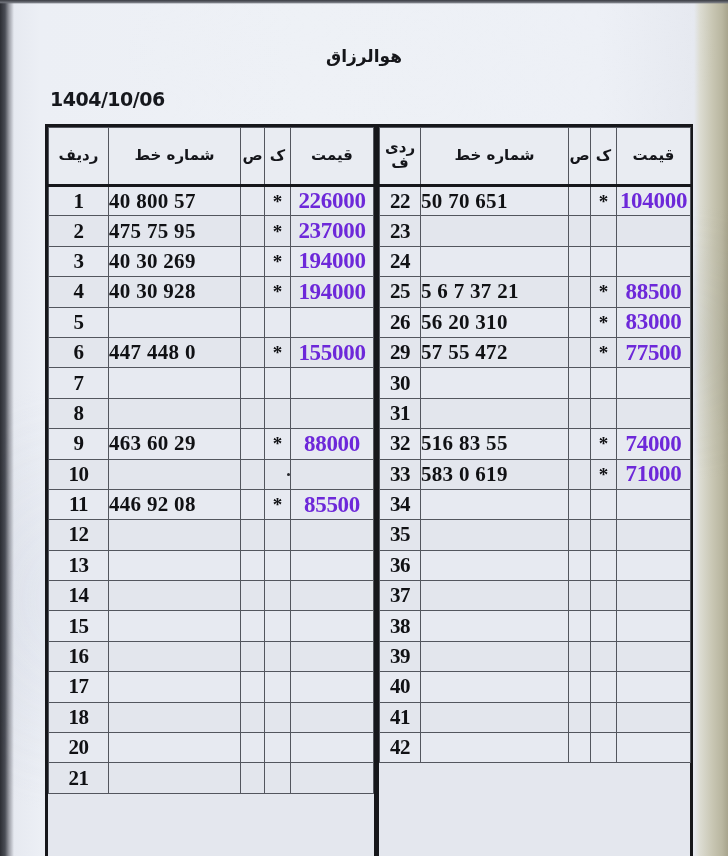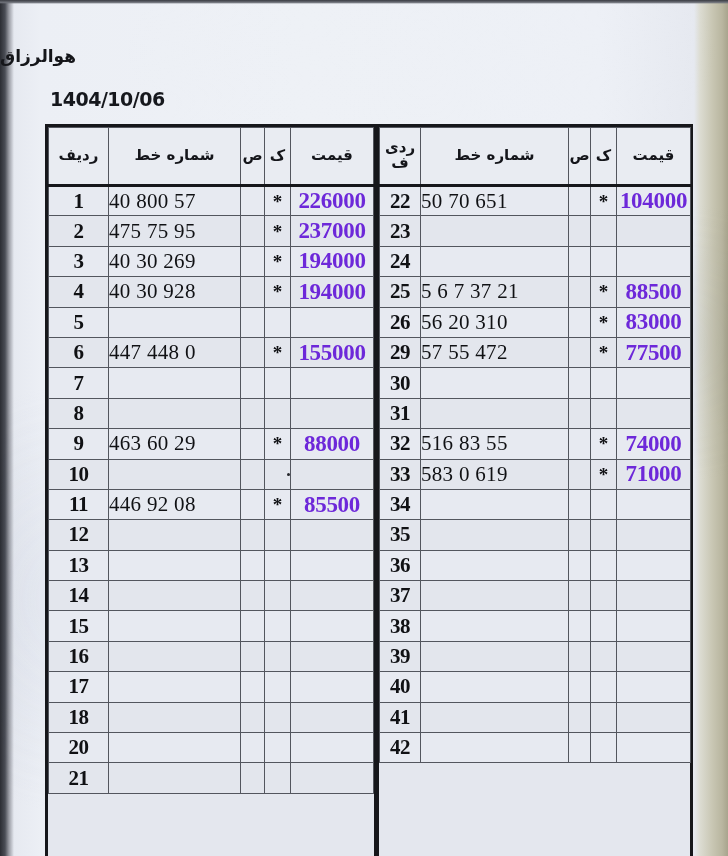--- a/index.html
+++ b/index.html
@@ -49,21 +49,21 @@
     background: linear-gradient(180deg,#3a3c42,#6d7078 60%, rgba(140,144,152,0));
     pointer-events: none;
   }
 
   
   .doc-title {
     position: absolute;
     top: 46px;
     left: 0;
     width: 728px;
-    text-align: left;
+    text-align: center;
     font-size: 17px;
     font-weight: 700;
     color: #15161a;
     direction: rtl;
     letter-spacing: 0px;
     font-family: "DejaVu Sans", "Liberation Sans", sans-serif;
   }
   .doc-date {
     position: absolute;
     top: 88px;
@@ -129,21 +129,21 @@
     font-size: 21px;
     font-weight: 700;
     color: #101114;
     font-family: "Liberation Serif", "DejaVu Serif", serif;
     letter-spacing: -0.5px;
   }
   td.c-line {
     text-align: left;
     padding-left: 9px;
     font-size: 21px;
-    font-weight: 400;
+    font-weight: 700;
     color: #101114;
     font-family: "Liberation Serif", "DejaVu Serif", serif;
     white-space: nowrap;
     letter-spacing: 0.3px;
   }
   td.c-s { }
   td.c-k {
     text-align: center;
     font-size: 19px;
     font-weight: 700;

